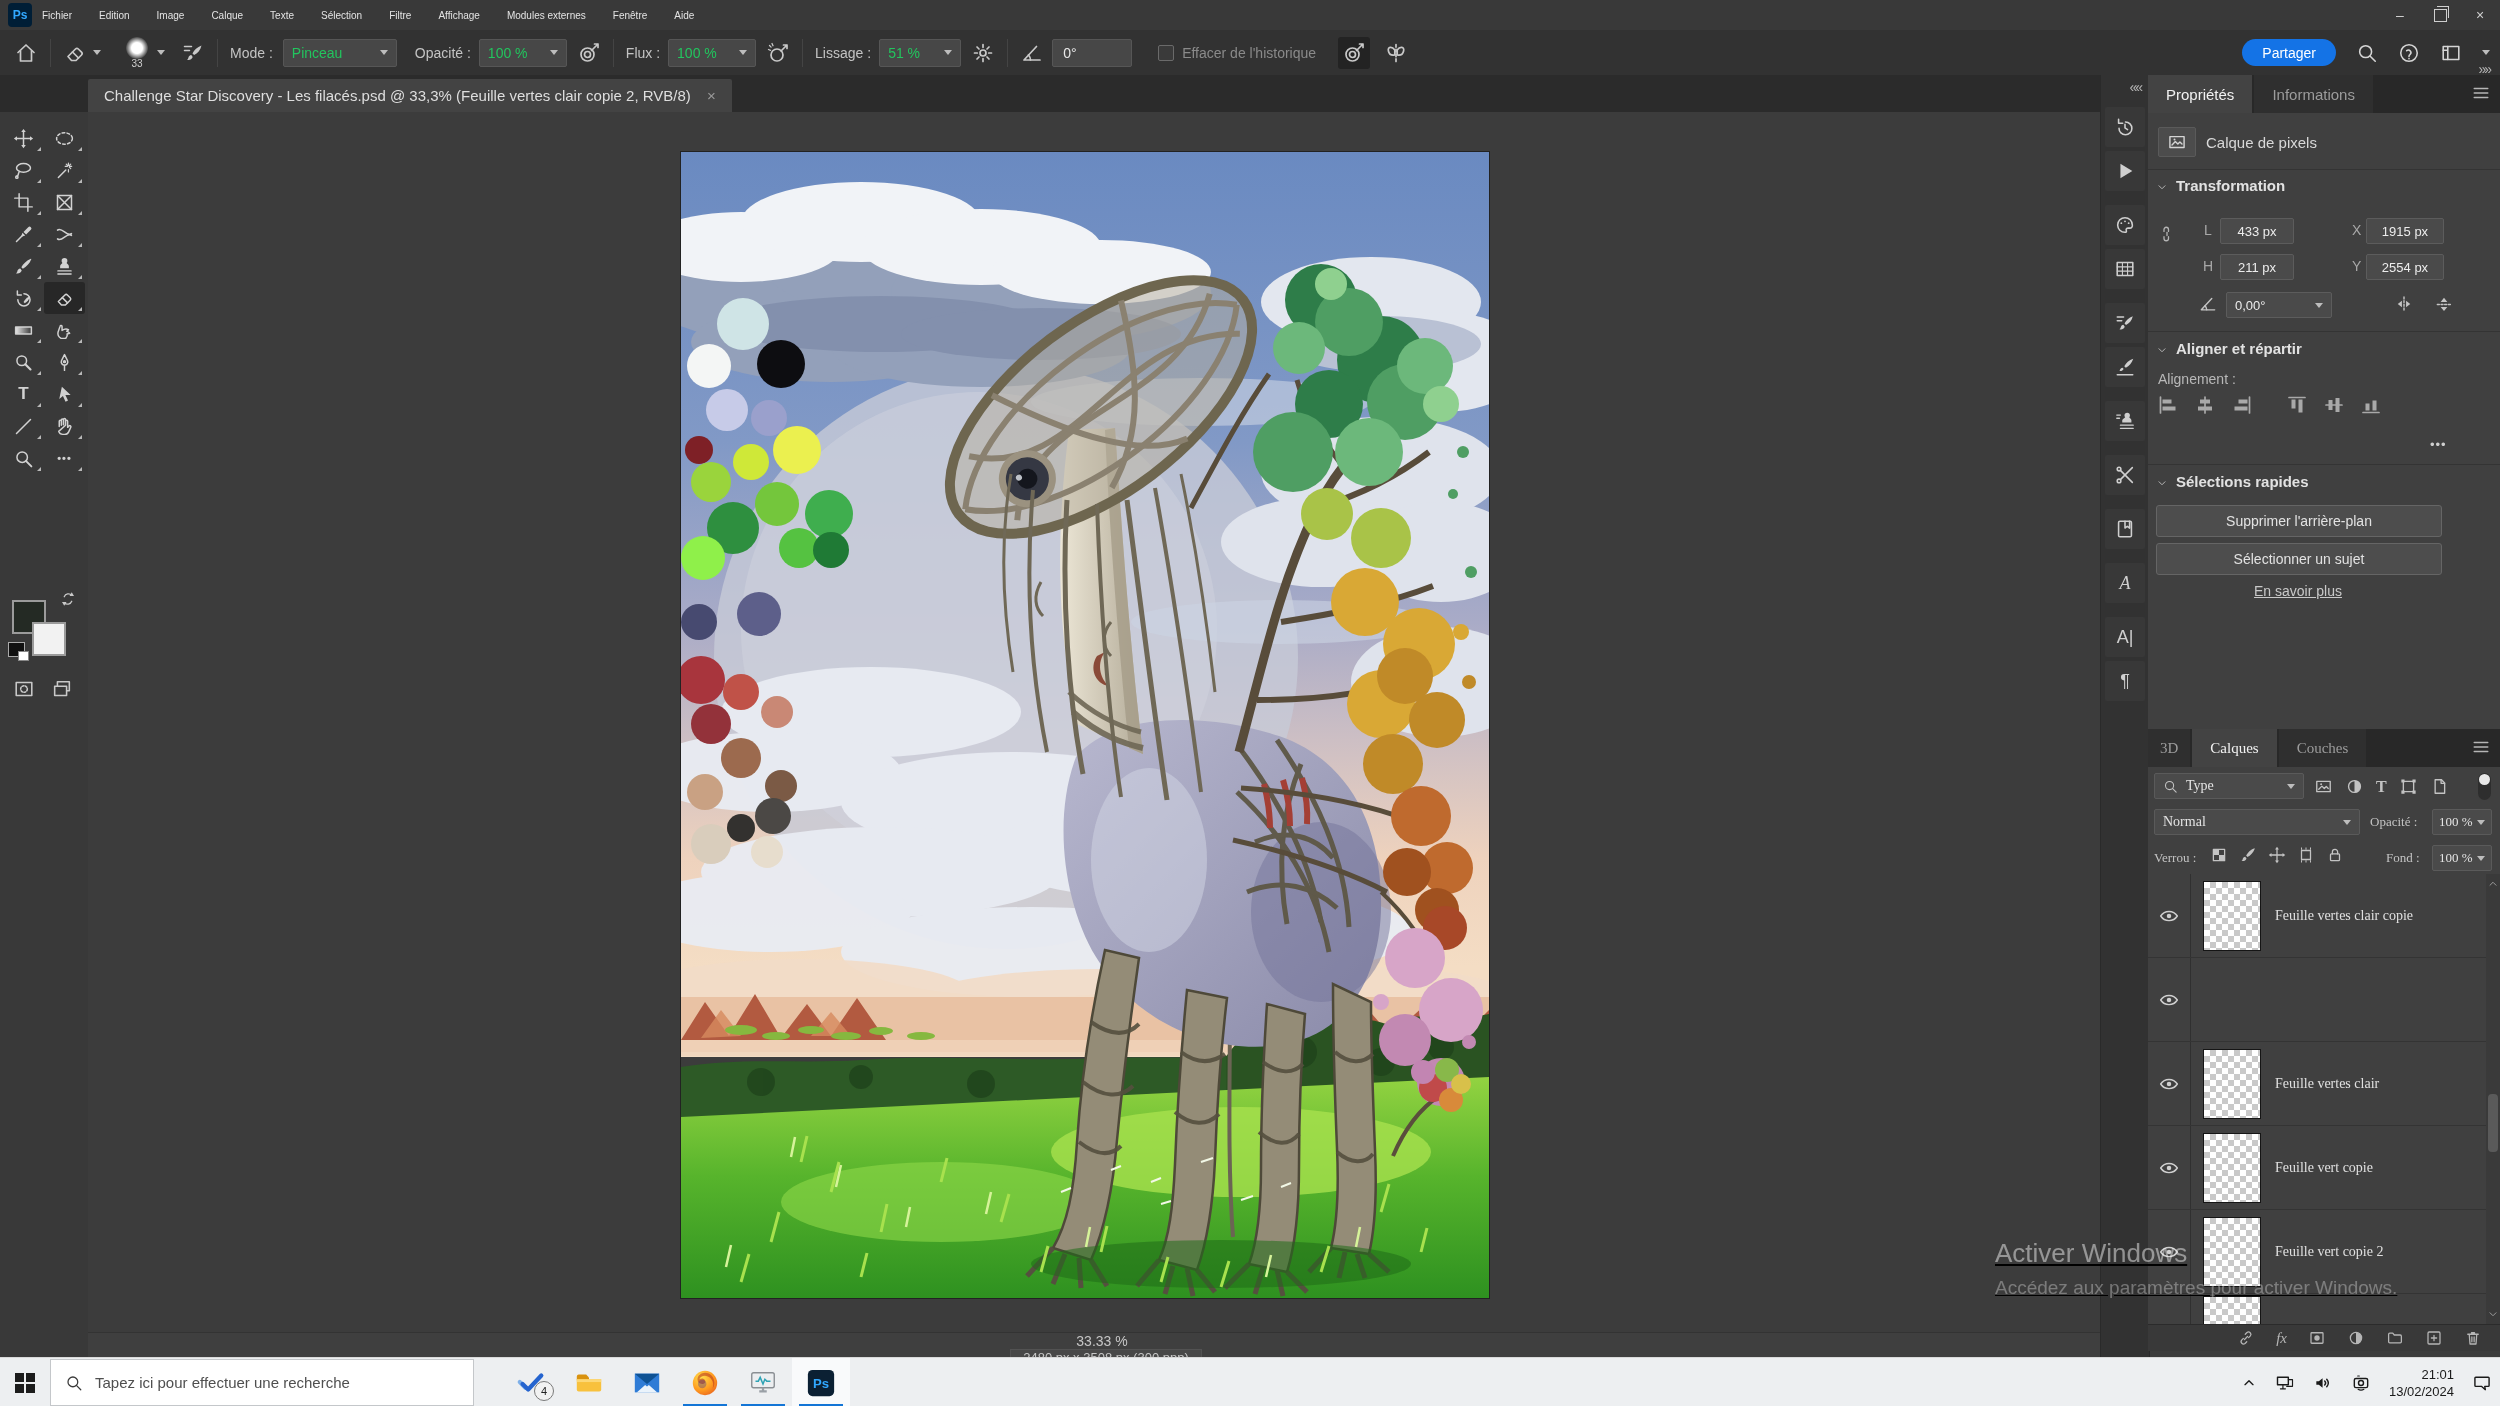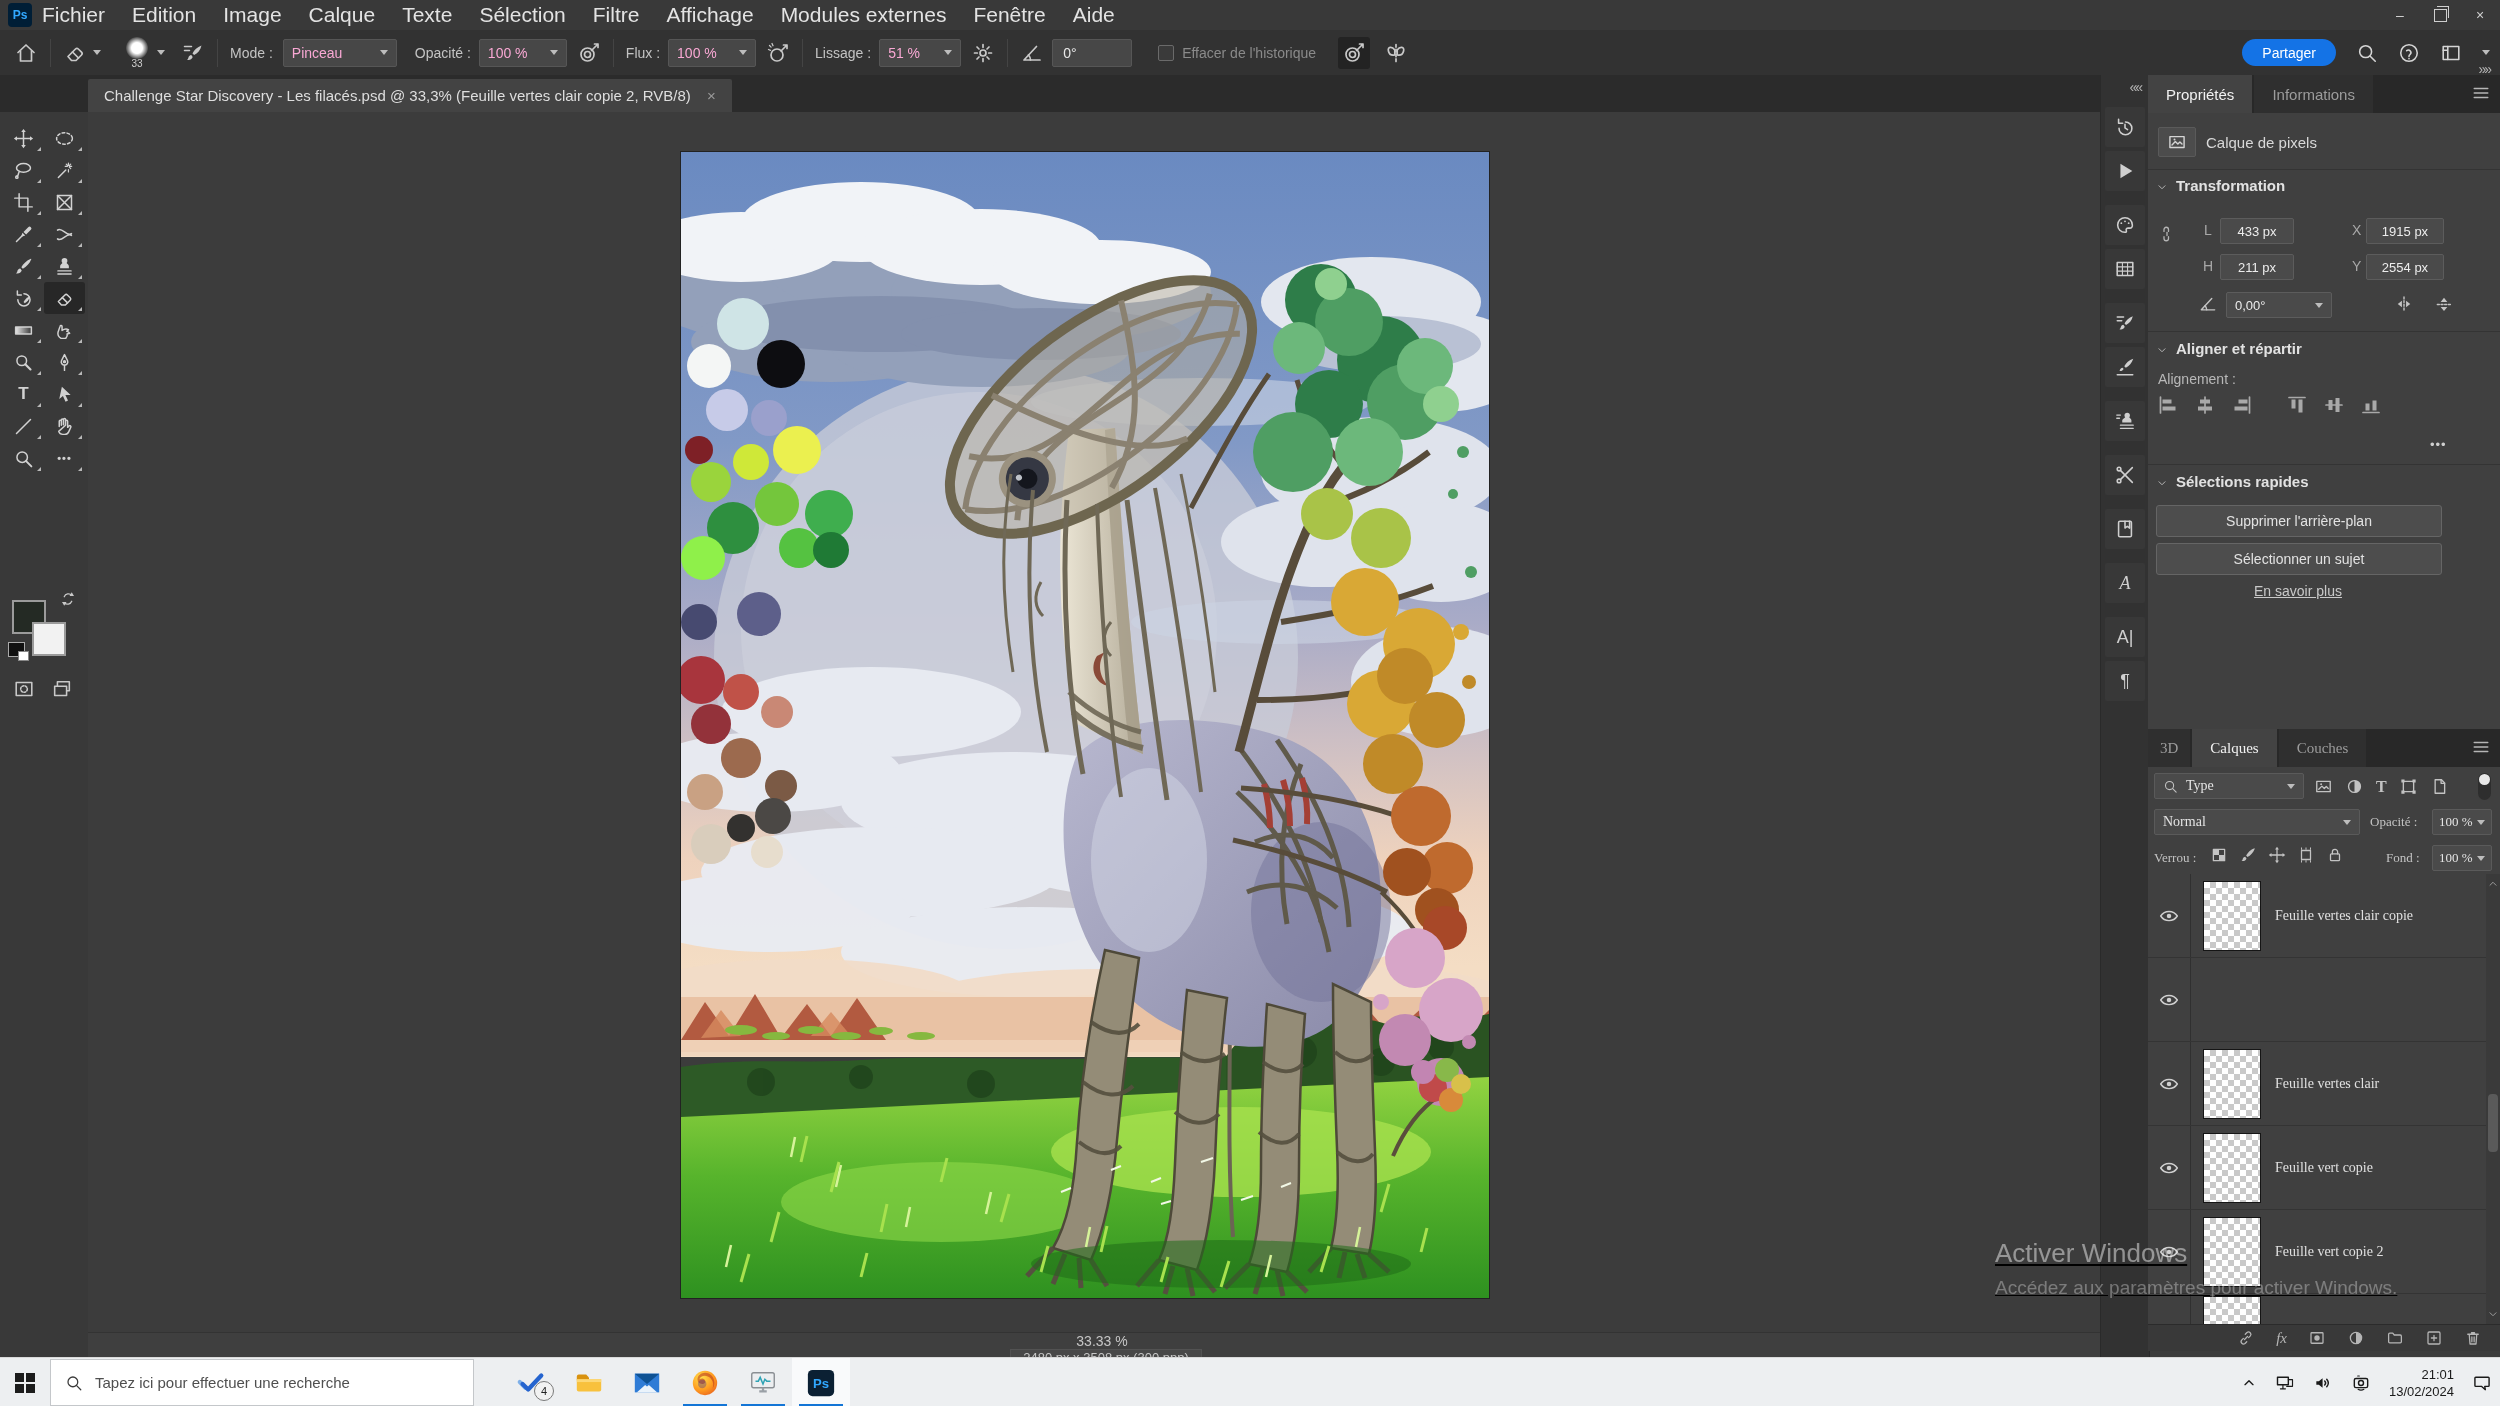--- a/index.html
+++ b/index.html
@@ -6,33 +6,33 @@
   body{width:2500px;height:1406px;position:relative;background:#3c3c3c;
        font-family:"Liberation Sans",sans-serif;overflow:hidden;
        -webkit-font-smoothing:antialiased;}
   .abs{position:absolute;}
   svg.ic{fill:none;stroke:currentColor;stroke-width:1.7;stroke-linecap:round;stroke-linejoin:round;display:block;}
 
   
   #menubar{left:0;top:0;width:2500px;height:30px;background:#393939;display:flex;align-items:center;border-bottom:1px solid #2a2a2a;}
   .ps-logo{width:24px;height:24px;margin:0 10px 0 8px;border-radius:4px;background:#001e36;color:#31a8ff;
            font-size:12px;font-weight:bold;display:flex;align-items:center;justify-content:center;}
-  .menu-item{color:#e3e3e3;font-size:21px;margin-right:27px;white-space:nowrap;}
+  .menu-item{color:#e3e3e3;font-size:10px;margin-right:27px;white-space:nowrap;}
   #win-controls{position:absolute;right:0;top:0;height:30px;display:flex;}
   .winbtn{width:40px;height:30px;display:flex;align-items:center;justify-content:center;color:#cfcfcf;font-size:14px;}
   .restore-glyph{width:11px;height:11px;border:1.5px solid #cfcfcf;position:relative;}
   .restore-glyph::before{content:'';position:absolute;left:2px;top:-4px;width:11px;height:11px;border:1.5px solid #cfcfcf;border-bottom:none;border-left:none;}
 
   
   #optionsbar{left:0;top:30px;width:2500px;height:45px;background:#323232;border-bottom:1px solid #262626;
               display:flex;align-items:center;color:#c9c9c9;}
   .opt-label{font-size:14px;color:#c3c3c3;white-space:nowrap;}
   .opt-dim{color:#8a8a8a;}
   .opt-select{height:26px;background:#474747;border:1px solid #565656;border-radius:2px;display:flex;align-items:center;
-              padding:0 8px;color:#f9a8d4;font-size:14px;gap:14px;}
+              padding:0 8px;color:#22c55e;font-size:14px;gap:14px;}
   .opt-input{height:26px;background:#474747;border:1px solid #565656;border-radius:2px;display:flex;align-items:center;
              padding:0 10px;color:#e8e8e8;font-size:14px;}
   .caret{width:0;height:0;border-left:4px solid transparent;border-right:4px solid transparent;border-top:5px solid #bdbdbd;}
   .vsep{width:1px;height:28px;background:#444;margin:0 12px;flex:none;}
   .opt-icon{width:24px;height:24px;color:#c9c9c9;flex:none;}
   .brush-preview{width:40px;display:flex;flex-direction:column;align-items:center;justify-content:center;}
   .brush-dot{width:22px;height:22px;border-radius:50%;background:radial-gradient(circle,#ffffff 35%,rgba(255,255,255,0) 75%);}
   .brush-size{font-size:10px;color:#cfcfcf;line-height:10px;}
   .tile-active{background:#232323;border-radius:3px;padding:4px;}
   .checkbox{width:14px;height:14px;border:1px solid #6a6a6a;border-radius:2px;background:#3a3a3a;}

